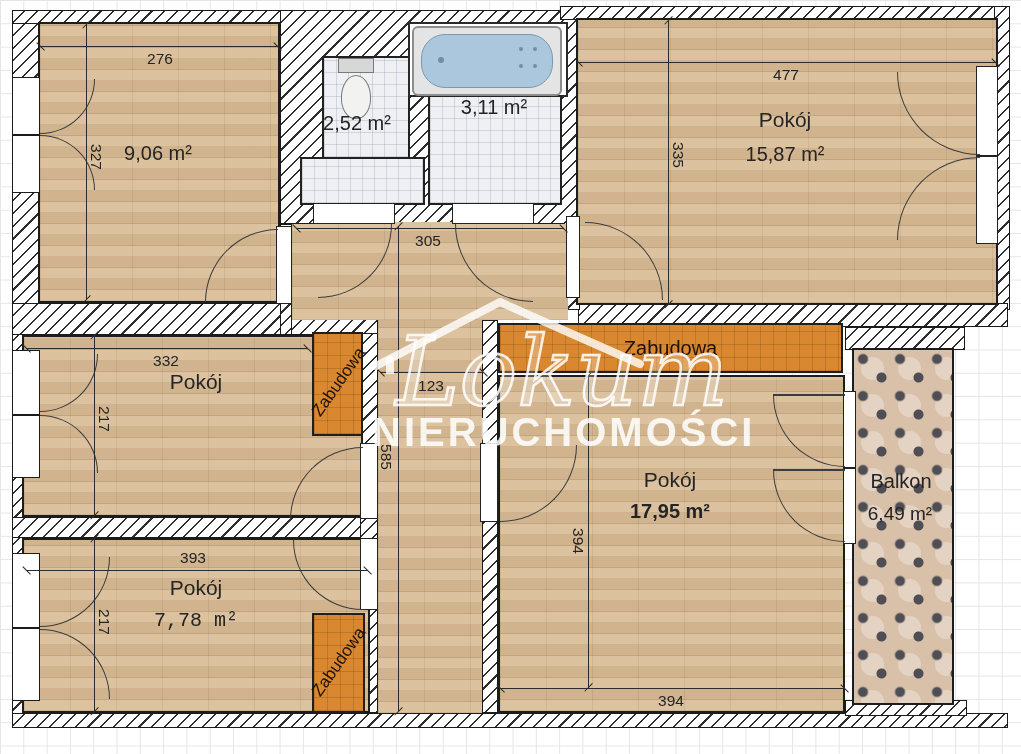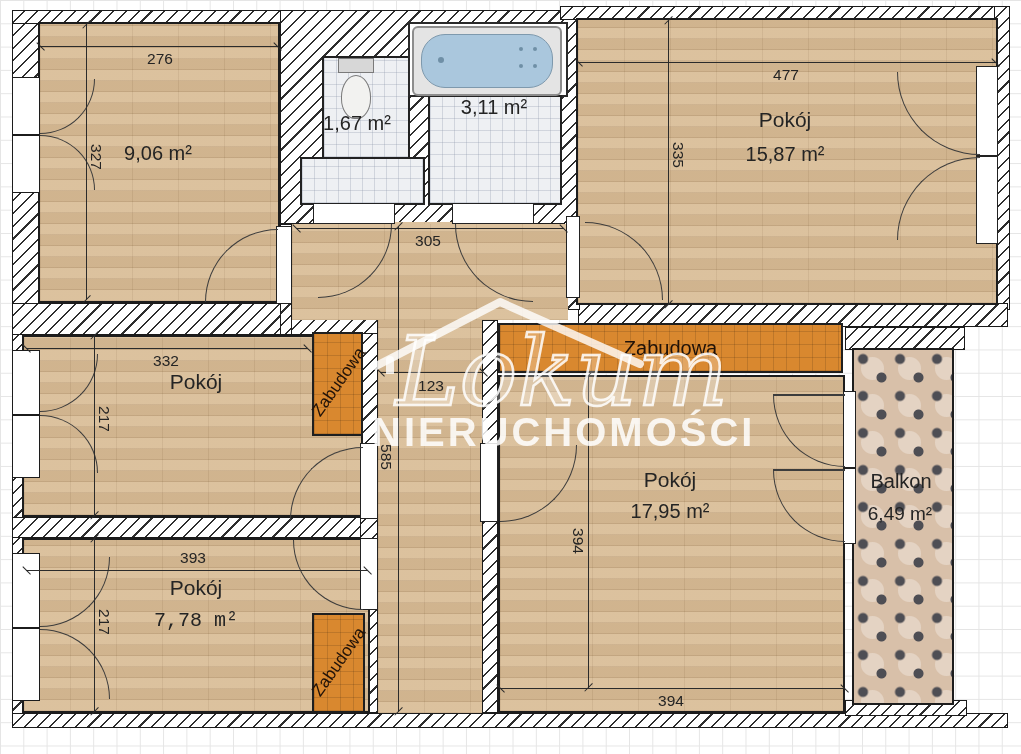--- a/index.html
+++ b/index.html
@@ -214,29 +214,29 @@
   <div class="dim-label" style="left:162px;top:549px;width:62px;">393</div>
   <div class="dim-v" style="left:94px;top:538px;height:174px;"></div>
   <div class="dim-label rot" style="left:74px;top:613px;width:60px;">217</div>
 
   <div class="dim-v" style="left:588px;top:375px;height:313px;"></div>
   <div class="dim-label rot" style="left:548px;top:532px;width:60px;">394</div>
   <div class="dim-h" style="left:500px;top:688px;width:345px;"></div>
   <div class="dim-label" style="left:640px;top:692px;width:62px;">394</div>
 
   <div class="room-area" style="left:78px;top:142px;width:160px;">9,06 m²</div>
-  <div class="room-area" style="left:298px;top:112px;width:118px;">1,67 m²</div>
+  <div class="room-area" style="left:298px;top:112px;width:118px;">2,52 m²</div>
   <div class="room-area" style="left:430px;top:96px;width:128px;">3,11 m²</div>
   <div class="room-name" style="left:715px;top:108px;width:140px;">Pokój</div>
   <div class="room-area" style="left:705px;top:143px;width:160px;">15,87 m²</div>
   <div class="room-name" style="left:126px;top:370px;width:140px;">Pokój</div>
   <div class="room-name" style="left:126px;top:576px;width:140px;">Pokój</div>
   <div class="room-area" style="left:116px;top:609px;width:160px;font-family:Liberation Mono, monospace;">7,78 m²</div>
   <div class="room-name" style="left:600px;top:468px;width:140px;">Pokój</div>
-  <div class="room-area" style="left:590px;top:500px;width:160px;">17,95 m²</div>
+  <div class="room-area" style="left:590px;top:500px;width:160px;font-weight:bold;">17,95 m²</div>
   <div class="room-name" style="left:845px;top:470px;width:112px;font-size:20px;">Balkon</div>
   <div class="room-area" style="left:840px;top:503px;width:120px;font-size:19px;">6,49 m²</div>
 
   <svg style="position:absolute;left:368px;top:294px;" width="280" height="80" viewBox="0 0 280 80">
     <polyline points="8,72 132,8 272,70" fill="none" stroke="rgba(255,255,255,0.8)" stroke-width="8" stroke-linecap="round" stroke-linejoin="round"></polyline>
     <line x1="22" y1="66" x2="22" y2="79" stroke="rgba(255,255,255,0.8)" stroke-width="8" stroke-linecap="round"></line>
   </svg>
   <div class="wm-script" style="left:340px;top:324px;width:350px;margin-left:47px;">Lokum</div>
   <div class="wm-caps" style="left:332px;top:410px;width:368px;margin-left:40px;">NIERUCHOMOŚCI</div>
 

